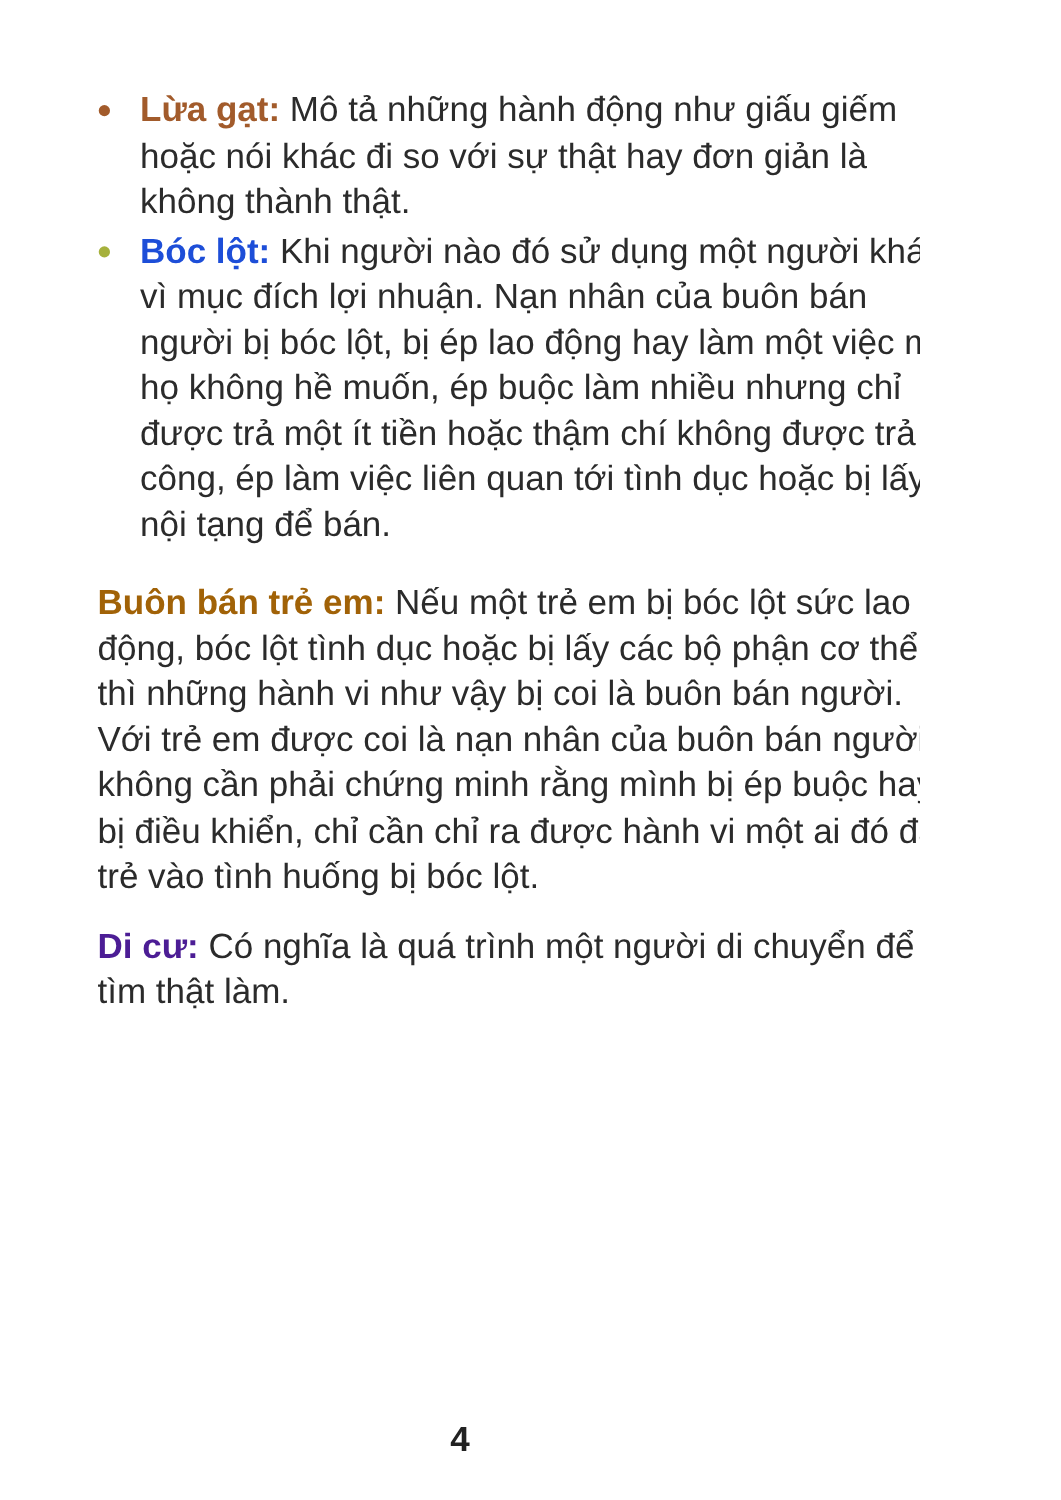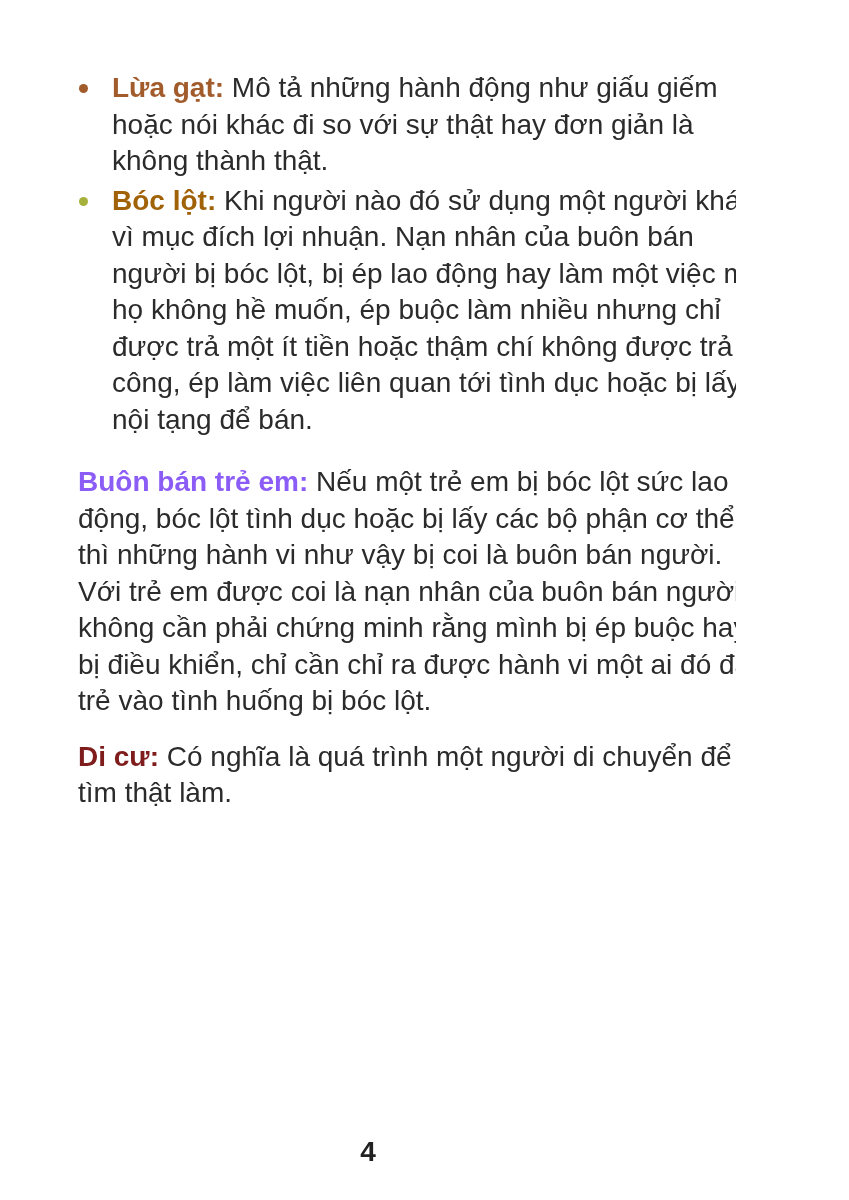--- a/index.html
+++ b/index.html
@@ -70,31 +70,31 @@
   <div class="content">
 
     <ul class="def-list">
       <li>
         <span class="dot" style="background: rgb(162, 91, 43);"></span>
         <span class="term" style="color: rgb(162, 91, 43);">Lừa gạt:</span>
         <span>Mô tả những hành động như giấu giếm hoặc nói khác đi so với sự thật hay đơn giản là không thành thật.</span>
       </li>
       <li>
         <span class="dot" style="background: rgb(166, 177, 60);"></span>
-        <span class="term" style="color: #a16207; margin-top: 32px;">Bóc lột:</span>
+        <span class="term" style="color: #1d4ed8; margin-top: 32px;">Bóc lột:</span>
         <span>Khi người nào đó sử dụng một người khác vì mục đích lợi nhuận. Nạn nhân của buôn bán người bị bóc lột, bị ép lao động hay làm một việc mà họ không hề muốn, ép buộc làm nhiều nhưng chỉ được trả một ít tiền hoặc thậm chí không được trả công, ép làm việc liên quan tới tình dục hoặc bị lấy nội tạng để bán.</span>
       </li>
     </ul>
 
     <p>
-      <span class="term" style="color: #8b5cf6;">Buôn bán trẻ em:</span>
+      <span class="term" style="color: #a16207;">Buôn bán trẻ em:</span>
       <span>Nếu một trẻ em bị bóc lột sức lao động, bóc lột tình dục hoặc bị lấy các bộ phận cơ thể thì những hành vi như vậy bị coi là buôn bán người. Với trẻ em được coi là nạn nhân của buôn bán người không cần phải chứng minh rằng mình bị ép buộc hay bị điều khiển, chỉ cần chỉ ra được hành vi một ai đó đặt trẻ vào tình huống bị bóc lột.</span>
     </p>
 
     <p>
-      <span class="term" style="color: #7f1d1d; text-align: center;">Di cư:</span>
+      <span class="term" style="color: #4c1d95; text-align: center;">Di cư:</span>
       <span>Có nghĩa là quá trình một người di chuyển để tìm thật làm.</span>
     </p>
 
   </div>
 
   <div class="page-number">4</div>
 </div>
 
 </body></html>

